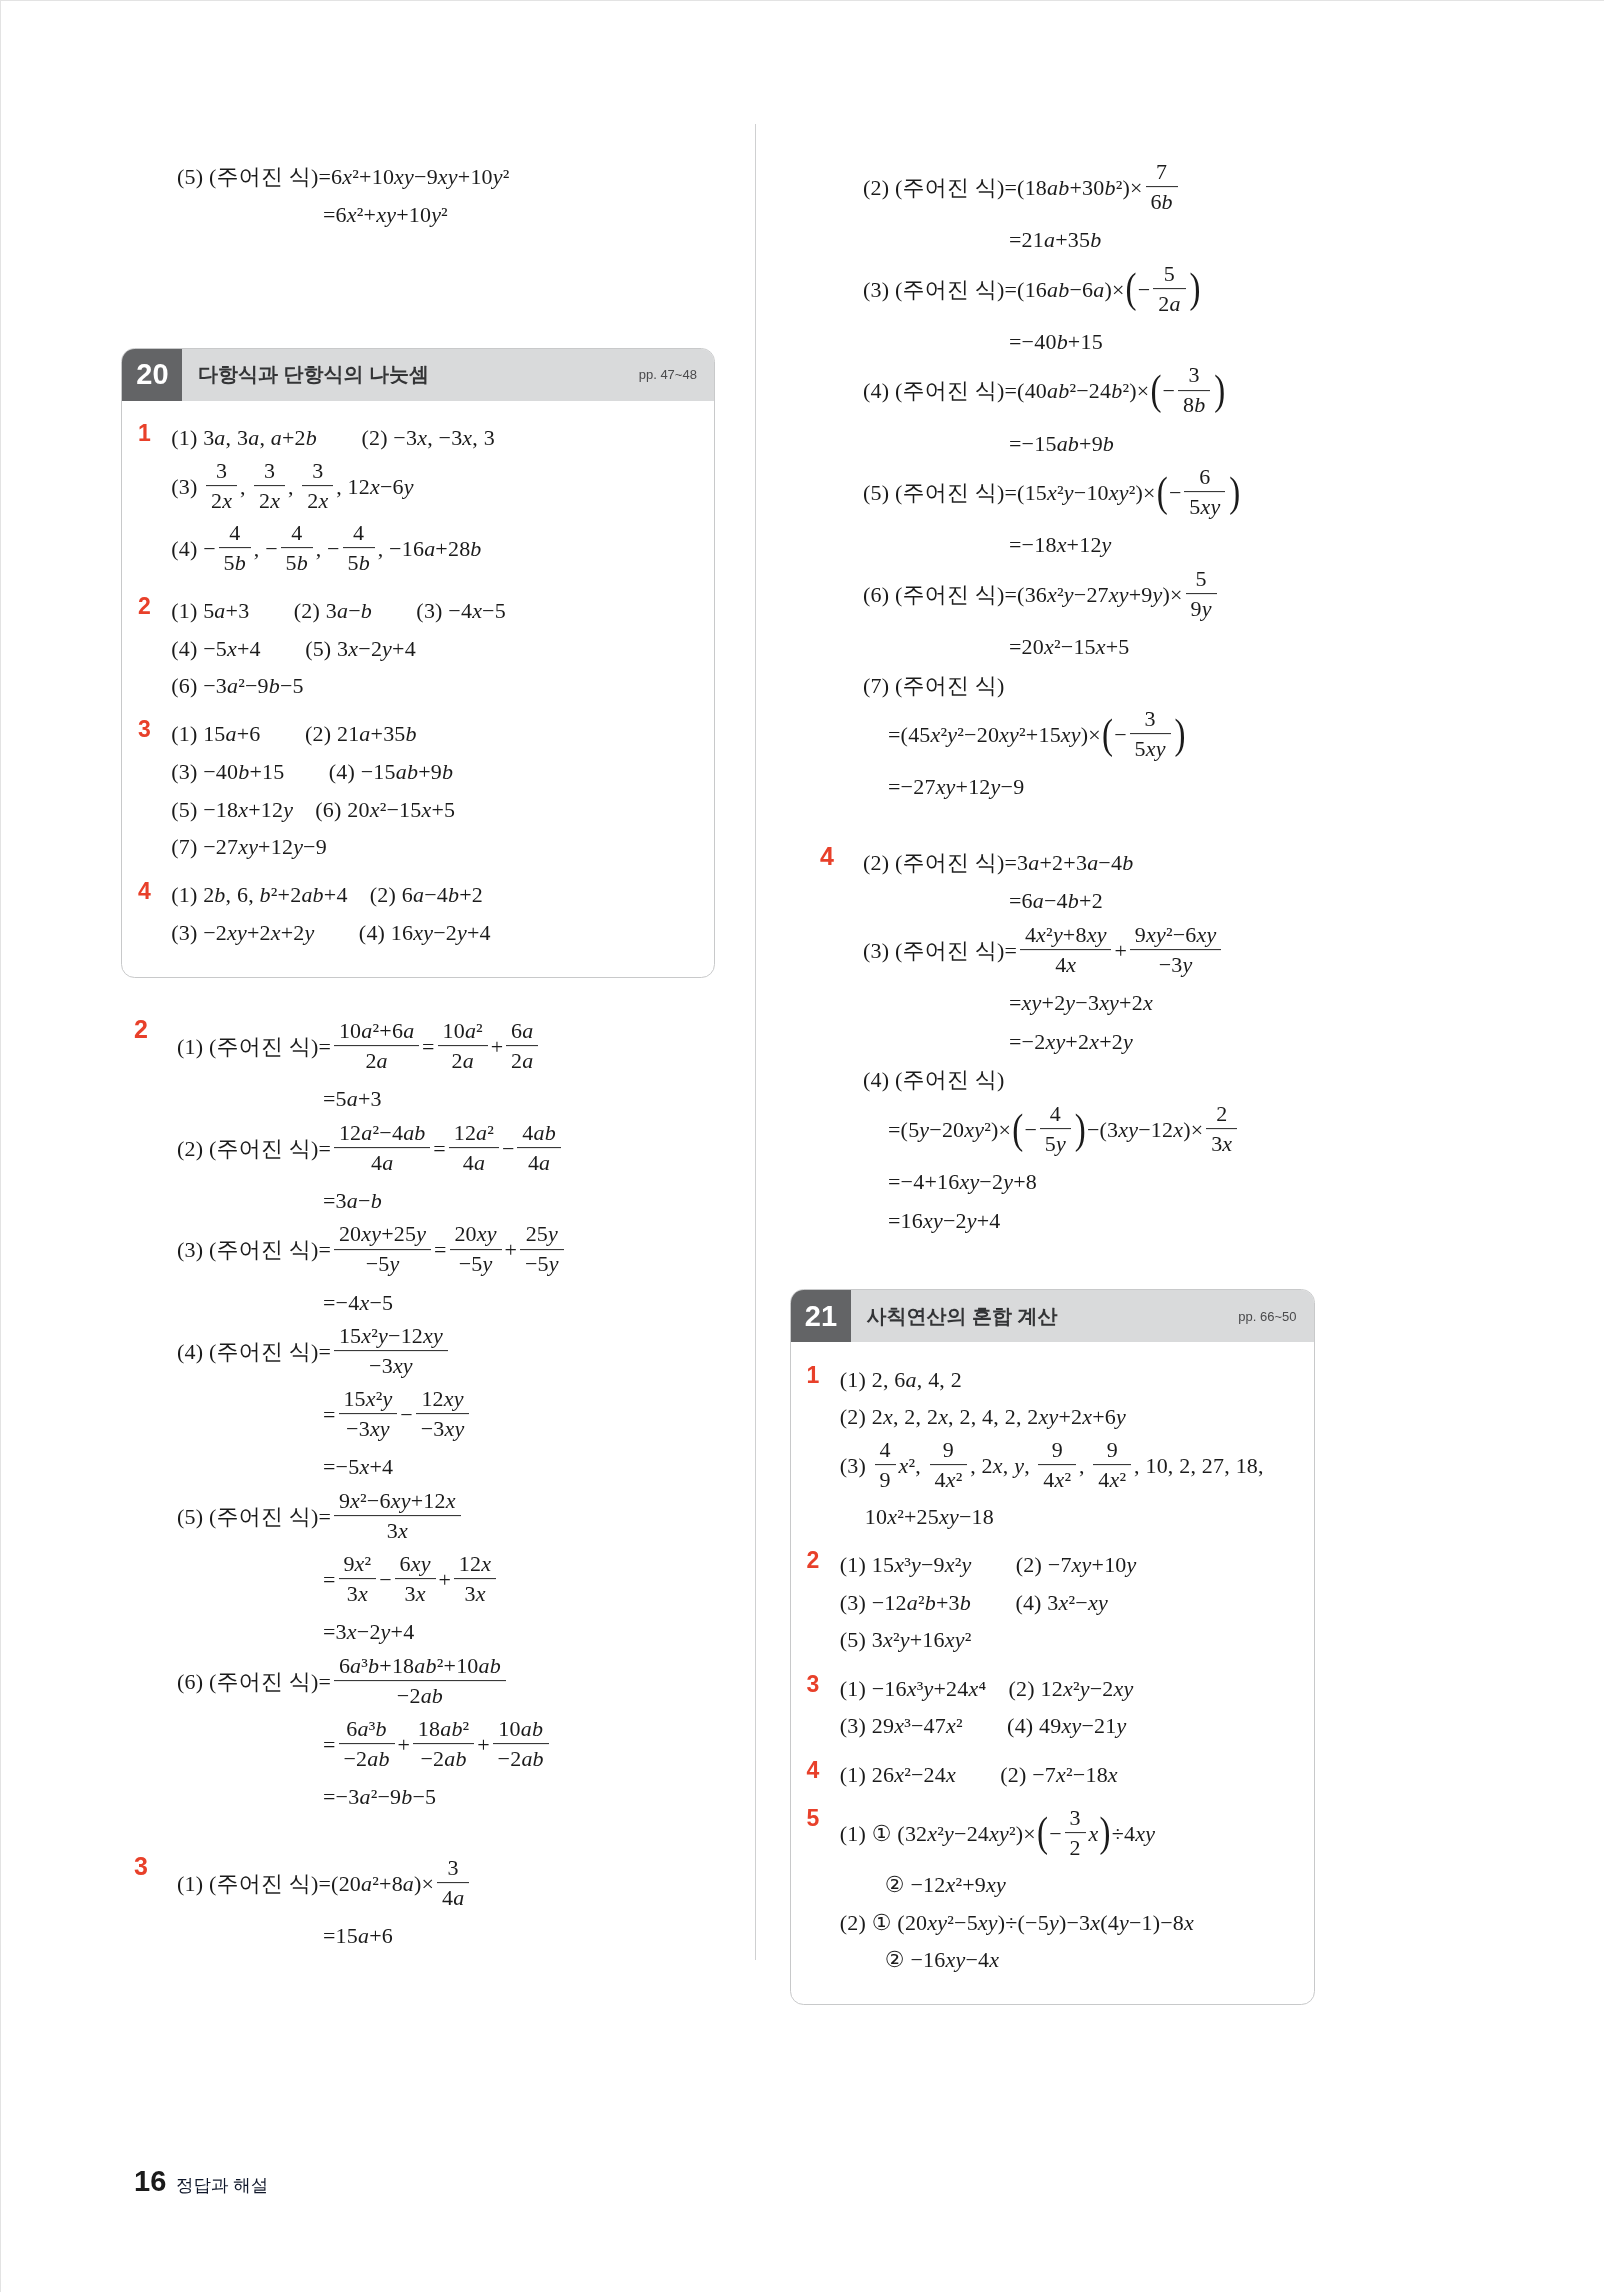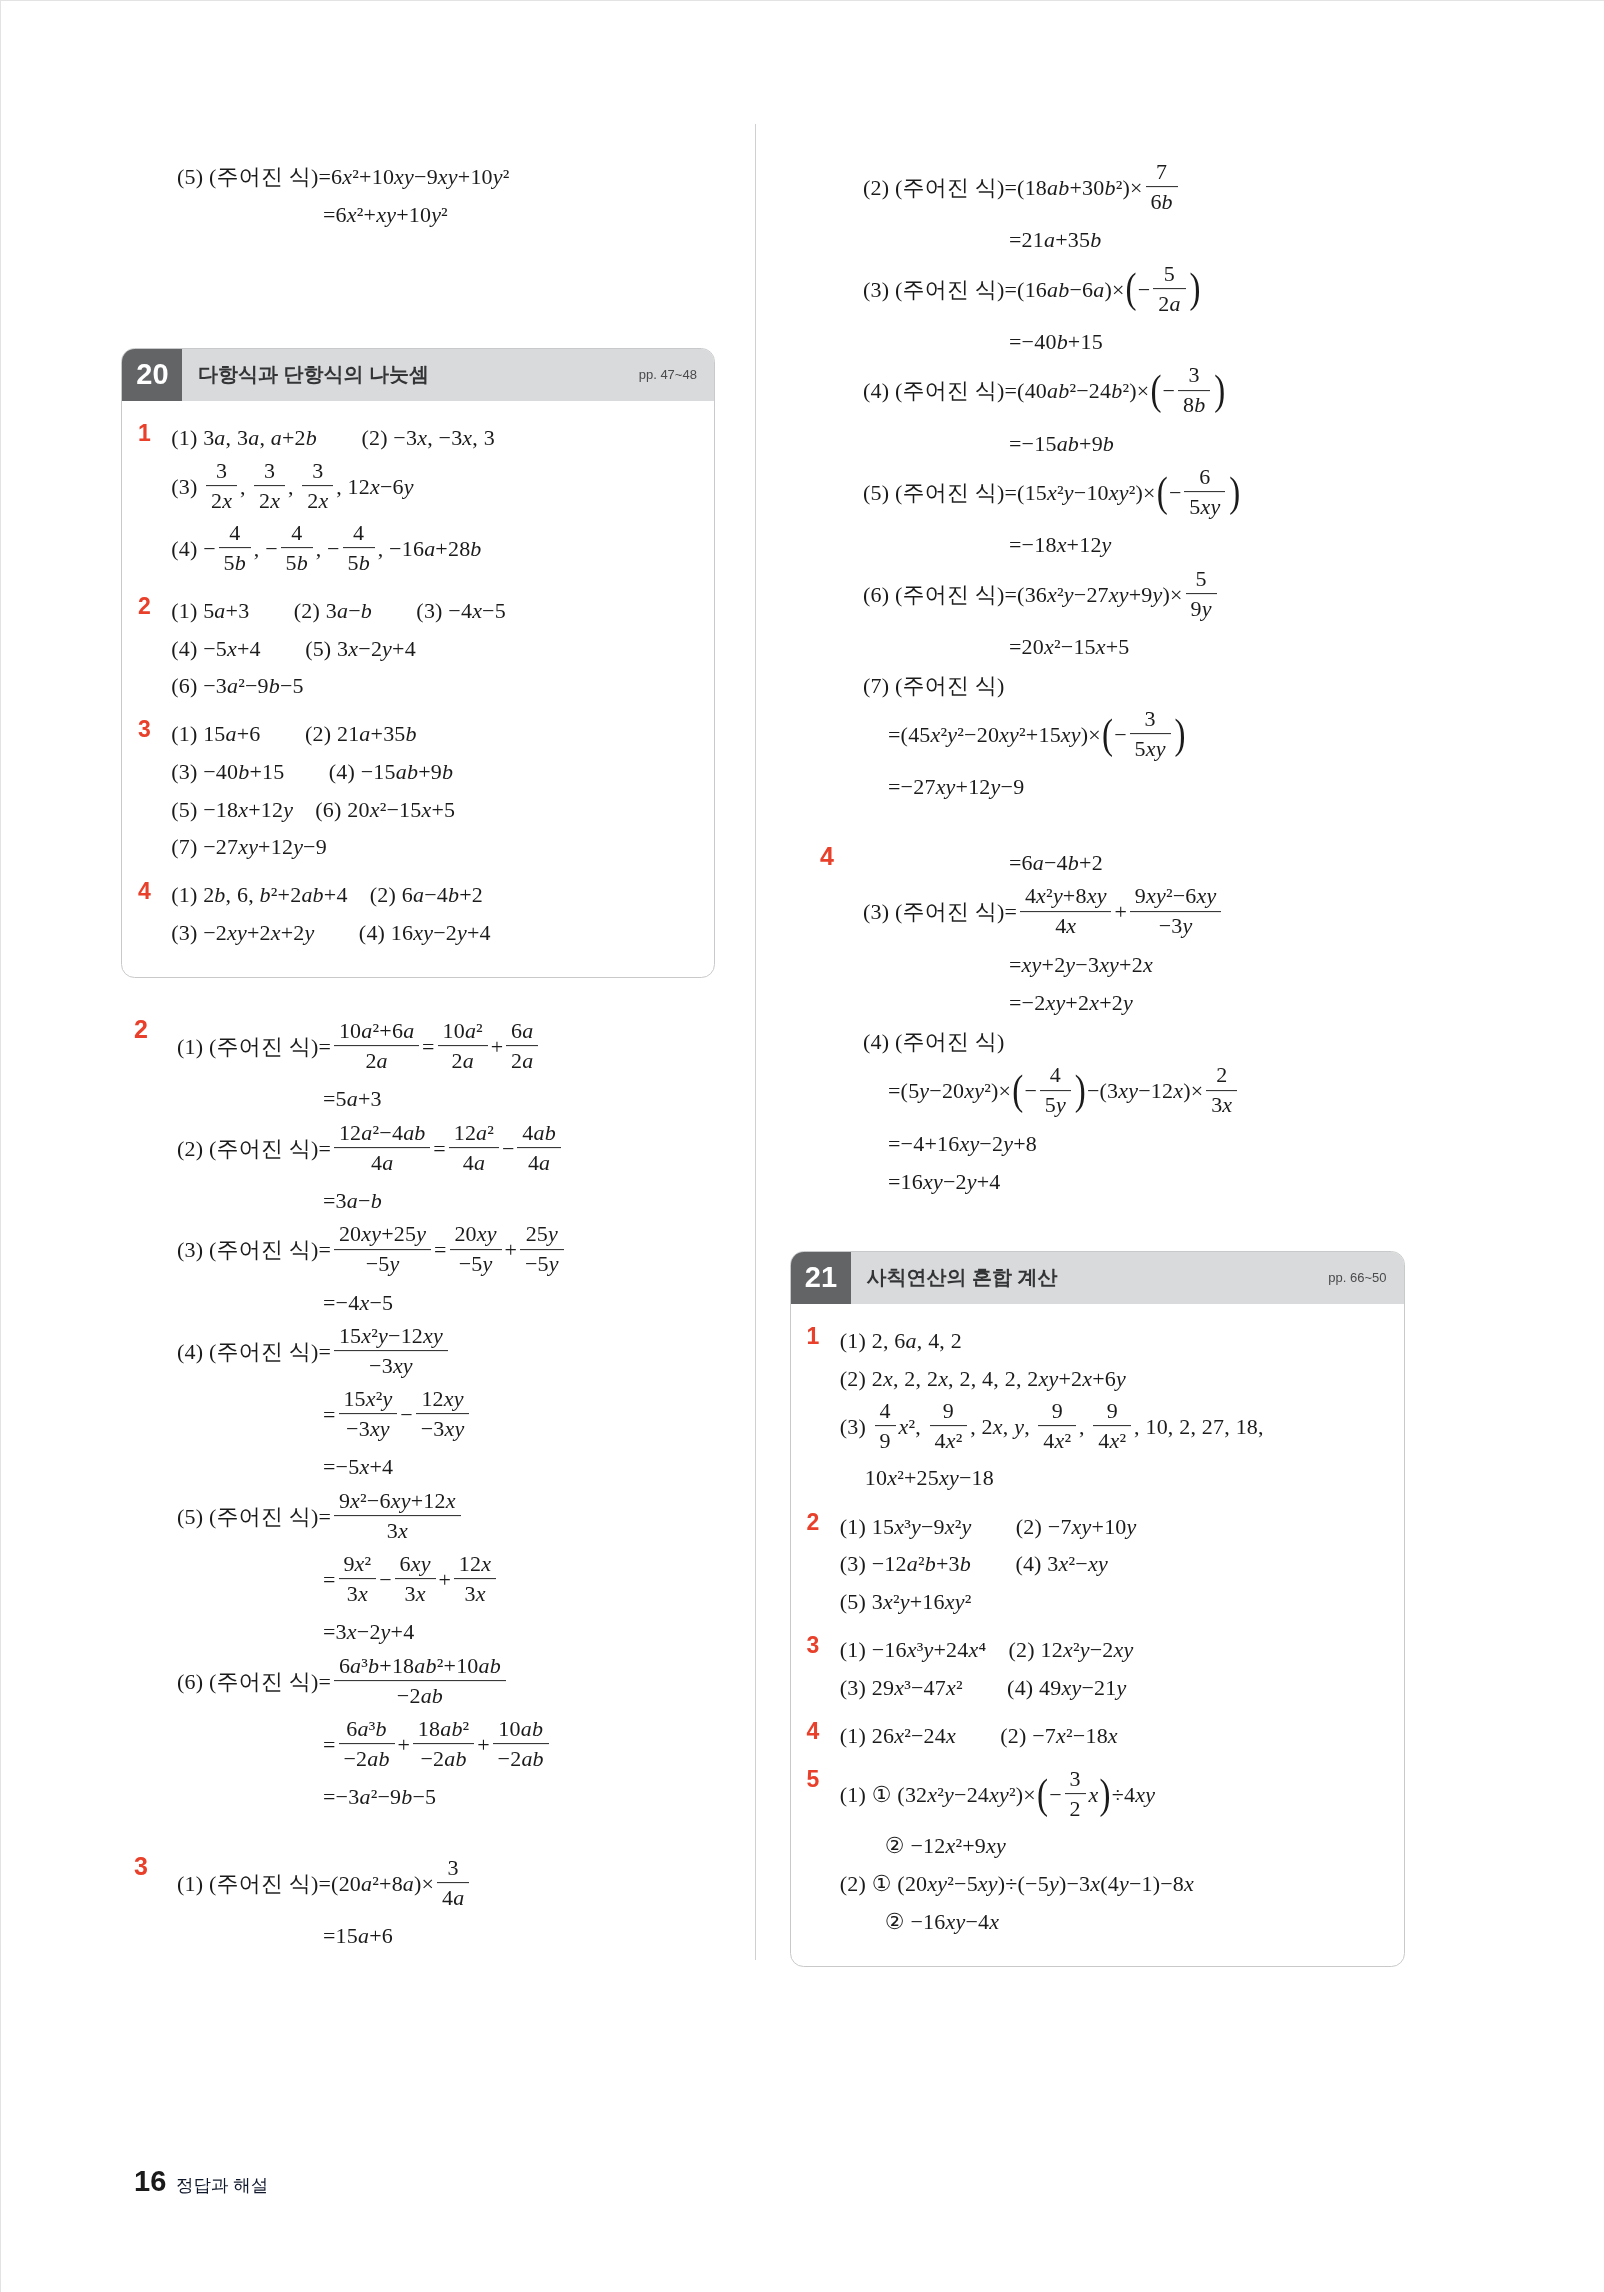--- a/index.html
+++ b/index.html
@@ -51,21 +51,21 @@
     font-family:"Liberation Sans",sans-serif; padding-top:1.9px;
   }
   .blines { flex:1; min-width:0; }
 
   
   .secbox {
     border:1.9px solid var(--border,#c8c9ca); border-radius:13.6px;
     background:#fff; overflow:hidden; box-sizing:border-box;
   }
   .col-left  .secbox { margin:109px 0 35px -12.6px; width:594px; }
-  .col-right .secbox { margin:45px 0 0 -30px; width:615px; }
+  .col-right .secbox { margin:45px 0 0 -30px; width:525px; }
   .sechead { display:flex; align-items:stretch; height:52px; background:var(--section-bar-bg,#d9dadb); }
   .secnum {
     width:60px; background:var(--section-num-bg,#636466); color:#fff;
     font-weight:bold; font-size:29px; display:flex; align-items:center; justify-content:center;
   }
   .sectitle {
     flex:1; display:flex; align-items:center; padding-left:15.5px;
     font-weight:bold; font-size:20px; color:var(--section-title,#333436);
   }
   .secpages { align-self:center; padding-right:17.5px; font-size:13px; color:#4a4a4c; }
@@ -280,20 +280,21 @@
         <div class="line ind2">=(45<i>x</i>²<i>y</i>²−20<i>x</i><i>y</i>²+15<i>x</i><i>y</i>)×<span class="bp">(</span>−<span class="fr">
             <span class="nu">3</span>
             <span class="de">5<i>x</i><i>y</i></span>
           </span><span class="bp">)</span></div>
         <div class="line ind2">=−27<i>x</i><i>y</i>+12<i>y</i>−9</div>
       </div>
     </div>
     <div class="block numbered">
       <div class="bnum">4</div>
       <div class="blines">
+        <div class="line ind0">(2) (주어진 식)=3<i>a</i>+2+3<i>a</i>−4<i>b</i></div>
         <div class="line ind1">=6<i>a</i>−4<i>b</i>+2</div>
         <div class="line ind0">(3) (주어진 식)=<span class="fr">
             <span class="nu">4<i>x</i>²<i>y</i>+8<i>x</i><i>y</i></span>
             <span class="de">4<i>x</i></span>
           </span>+<span class="fr">
             <span class="nu">9<i>x</i><i>y</i>²−6<i>x</i><i>y</i></span>
             <span class="de">−3<i>y</i></span>
           </span></div>
         <div class="line ind1">=<i>x</i><i>y</i>+2<i>y</i>−3<i>x</i><i>y</i>+2<i>x</i></div>
         <div class="line ind1">=−2<i>x</i><i>y</i>+2<i>x</i>+2<i>y</i></div>

